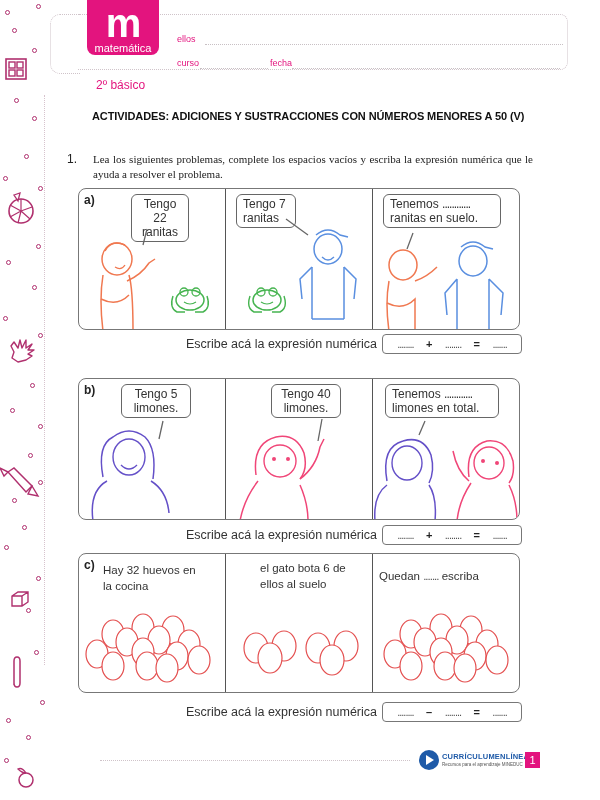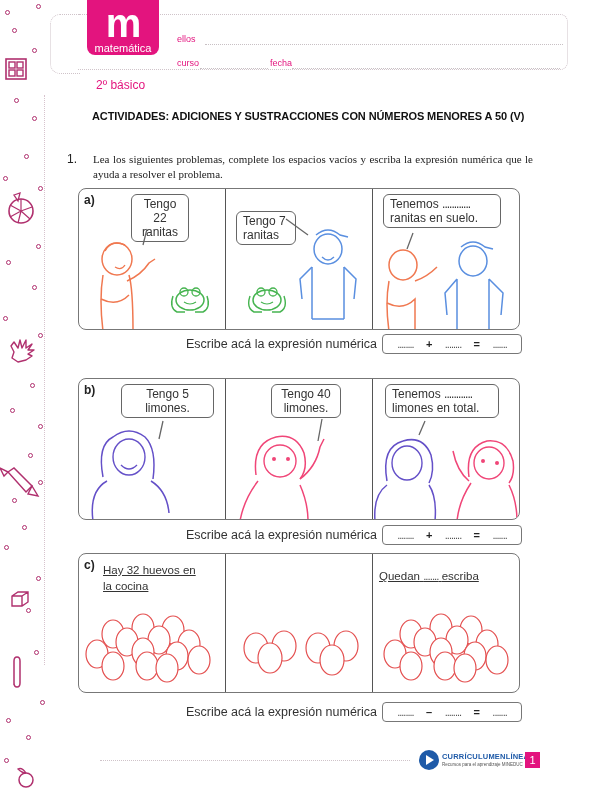--- a/index.html
+++ b/index.html
@@ -26,21 +26,21 @@
   .instr-num { position: absolute; left: 67px; top: 152px; font-size: 12px; }
   .instr { position: absolute; left: 93px; top: 152px; width: 440px; font-size: 12px; line-height: 15px; text-align: justify; font-family: Liberation Serif, serif; font-size: 11px; }
 
   
   .strip { position: absolute; left: 78px; width: 442px; border: 1.5px solid #777; border-radius: 8px; display: flex; overflow: hidden; }
   .panel { position: relative; flex: 1; border-right: 1.5px solid #555; height: 100%; }
   .panel:last-child { border-right: none; }
   .panel-letter { position: absolute; left: 5px; top: 4px; font-size: 12px; font-weight: bold; }
   .bubble { position: absolute; border: 1.5px solid #666; border-radius: 6px; background: #fff; font-size: 12px; line-height: 14px; text-align: center; padding: 2px 6px; color: #333; }
   .bubble .fill { letter-spacing: -1px; }
-  .panel-text { position: absolute; font-size: 11.5px; line-height: 16px; color: #333; text-decoration: underline; }
+  .panel-text { position: absolute; font-size: 11.5px; line-height: 16px; color: #333; }
   .expr-row { position: absolute; left: 170px; width: 352px; height: 22px; display: flex; align-items: center; justify-content: flex-end; }
   .expr-label { font-size: 12.5px; color: #333; margin-right: 5px; }
   .expr-box { width: 140px; height: 20px; border: 1.5px solid #777; border-radius: 4px; display: flex; align-items: center; justify-content: space-around; font-size: 11px; padding: 0 8px; }
   .blank { letter-spacing: -1px; color: #555; }
   .op { font-weight: bold; }
 
   svg { position: absolute; overflow: visible; }
 
   
   .footer-line { position: absolute; left: 100px; top: 760px; width: 310px; border-bottom: 1px dotted #cfc3c9; }
@@ -161,21 +161,21 @@
     </svg>
     <svg style="left:90px;top:95px" width="42" height="32" viewBox="0 0 42 32">
       <ellipse cx="21" cy="16" rx="14" ry="10" fill="none" stroke="#46b450" stroke-width="1.5"></ellipse>
       <circle cx="15" cy="8" r="4" fill="none" stroke="#46b450" stroke-width="1.3"></circle>
       <circle cx="27" cy="8" r="4" fill="none" stroke="#46b450" stroke-width="1.3"></circle>
       <path d="M4 12 Q0 24 8 28 L16 28 M38 12 Q42 24 34 28 L26 28" fill="none" stroke="#46b450" stroke-width="1.4"></path>
       <path d="M15 18 Q21 22 27 18" fill="none" stroke="#46b450" stroke-width="1.2"></path>
     </svg>
   </div>
   <div class="panel">
-    <div class="bubble" style="left:10px;top:22px;width:60px;text-align:left">
+    <div class="bubble" style="left:10px;top:5px;width:60px;text-align:left">
       <div>Tengo 7</div>
       <div>ranitas</div>
     </div>
     <svg style="left:20px;top:95px" width="42" height="32" viewBox="0 0 42 32">
       <ellipse cx="21" cy="16" rx="14" ry="10" fill="none" stroke="#46b450" stroke-width="1.5"></ellipse>
       <circle cx="15" cy="8" r="4" fill="none" stroke="#46b450" stroke-width="1.3"></circle>
       <circle cx="27" cy="8" r="4" fill="none" stroke="#46b450" stroke-width="1.3"></circle>
       <path d="M4 12 Q0 24 8 28 L16 28 M38 12 Q42 24 34 28 L26 28" fill="none" stroke="#46b450" stroke-width="1.4"></path>
       <path d="M15 18 Q21 22 27 18" fill="none" stroke="#46b450" stroke-width="1.2"></path>
     </svg>
@@ -211,21 +211,21 @@
     <span class="op">+</span>
     <span class="blank">........</span>
     <span class="op">=</span>
     <span class="blank">.......</span>
   </div>
 </div>
 
 <div class="strip" style="top:378px;height:142px">
   <div class="panel">
     <div class="panel-letter">b)</div>
-    <div class="bubble" style="left:42px;top:5px;width:93px">
+    <div class="bubble" style="left:42px;top:5px;width:70px">
       <div>Tengo 5</div>
       <div>limones.</div>
     </div>
     <svg style="left:4px;top:38px" width="100" height="104" viewBox="0 0 100 104">
       <path d="M80 4 L76 22" stroke="#666" stroke-width="1.3"></path>
       <path d="M20 60 Q14 28 30 20 Q46 8 62 20 Q74 32 70 62" fill="none" stroke="#6450c8" stroke-width="1.5"></path>
       <ellipse cx="46" cy="40" rx="16" ry="18" fill="none" stroke="#6450c8" stroke-width="1.4"></ellipse>
       <path d="M38 48 Q46 56 54 48" fill="none" stroke="#6450c8" stroke-width="1.4"></path>
       <path d="M24 64 Q6 74 10 104 M68 64 Q84 74 86 96" fill="none" stroke="#6450c8" stroke-width="1.5"></path>
     </svg>
@@ -293,20 +293,24 @@
           <ellipse cx="60" cy="36" rx="11" ry="14"></ellipse>
           <ellipse cx="94" cy="40" rx="11" ry="14"></ellipse>
         <ellipse cx="30" cy="50" rx="11" ry="14"></ellipse>
           <ellipse cx="64" cy="50" rx="11" ry="14"></ellipse>
           <ellipse cx="84" cy="52" rx="11" ry="14"></ellipse>
           <ellipse cx="116" cy="44" rx="11" ry="14"></ellipse>
       </g>
     </svg>
   </div>
   <div class="panel">
+    <div class="panel-text" style="left:34px;top:6px">
+      <div>el gato bota 6 de</div>
+      <div>ellos al suelo</div>
+    </div>
     <svg style="left:16px;top:72px" width="120" height="60" viewBox="0 0 120 60">
       <g fill="#fff" stroke="#e45050" stroke-width="1.2">
         <ellipse cx="14" cy="22" rx="12" ry="15"></ellipse>
           <ellipse cx="42" cy="20" rx="12" ry="15"></ellipse>
           <ellipse cx="28" cy="32" rx="12" ry="15"></ellipse>
         <ellipse cx="76" cy="22" rx="12" ry="15"></ellipse>
           <ellipse cx="104" cy="20" rx="12" ry="15"></ellipse>
           <ellipse cx="90" cy="34" rx="12" ry="15"></ellipse>
       </g>
     </svg>

